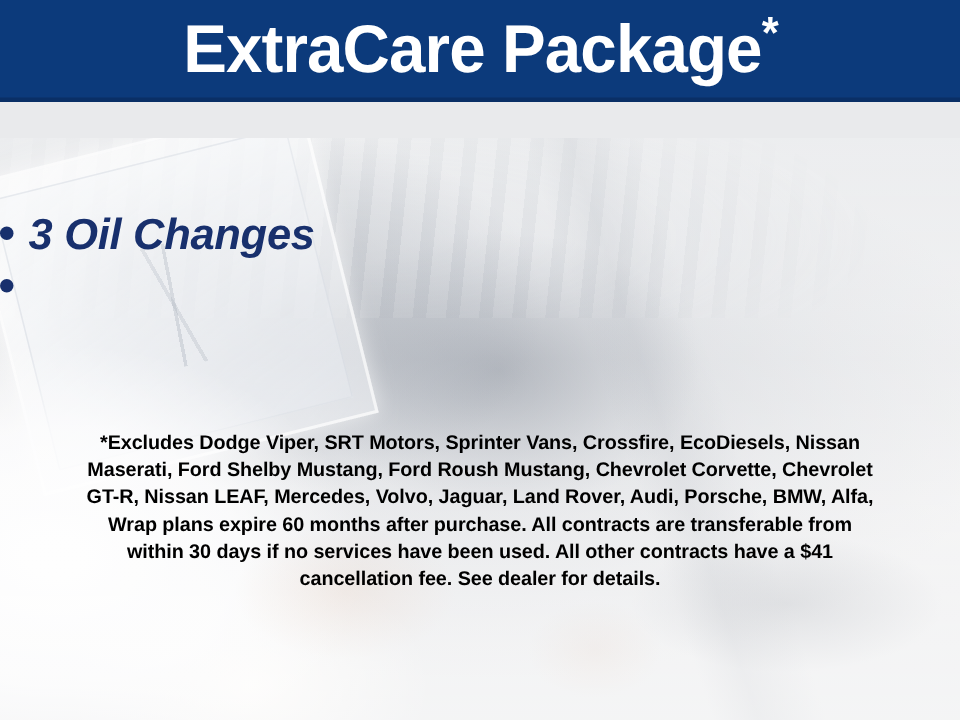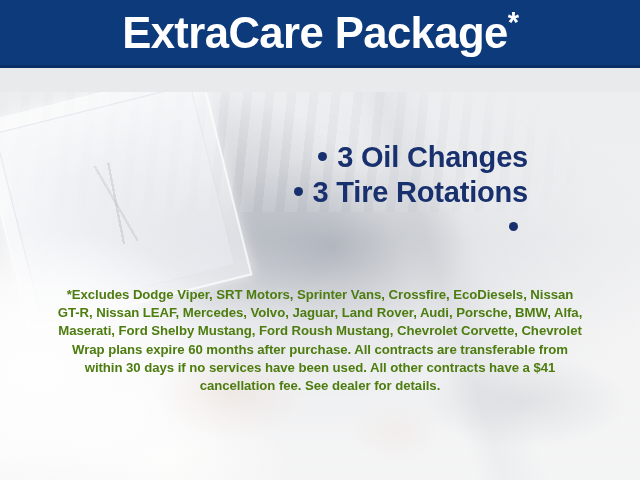--- a/index.html
+++ b/index.html
@@ -146,24 +146,25 @@
     vertical-align: super;
     line-height: 0;
   }
 
   
   .feature-list {
     position: absolute;
     left: 0;
     top: 140px;
     width: 528px;
-    text-align: right;
+    text-align: left;
     list-style: none;
     margin: 0;
     padding: 0;
+    font-style: italic;
   }
   .feature-item {
     color: #18306d;
     font-size: 29px;
     font-weight: bold;
     line-height: 35px;
     white-space: nowrap;
     letter-spacing: -0.2px;
   }
   .feature-bullet {
@@ -178,21 +179,21 @@
     top: -3px;
   }
 
   
   .disclaimer {
     position: absolute;
     left: 26px;
     top: 286px;
     width: 588px;
     text-align: center;
-    color: #4d7c0f;
+    color: #000000;
     font-size: 13.2px;
     font-weight: bold;
     line-height: 18.2px;
     letter-spacing: -0.05px;
   }
   .disclaimer-line { white-space: nowrap; }
 </style>
 </head>
 <body>
 
@@ -217,29 +218,26 @@
     <div class="header-title">
       <span>ExtraCare Package</span><span class="asterisk">*</span>
     </div>
   </div>
 
   <ul class="feature-list">
     <li class="feature-item">
       <span class="feature-bullet"></span><span>3 Oil Changes</span>
     </li>
     <li class="feature-item">
-      <span class="feature-bullet"></span><span>3 Tire Rotations</span>
-    </li>
-    <li class="feature-item">
       <span class="feature-bullet"></span>
     </li>
   </ul>
 
   <div class="disclaimer">
     <div class="disclaimer-line">*Excludes Dodge Viper, SRT Motors, Sprinter Vans, Crossfire, EcoDiesels, Nissan</div>
+    <div class="disclaimer-line">Maserati, Ford Shelby Mustang, Ford Roush Mustang, Chevrolet Corvette, Chevrolet</div>
     <div class="disclaimer-line">GT-R, Nissan LEAF, Mercedes, Volvo, Jaguar, Land Rover, Audi, Porsche, BMW, Alfa,</div>
-    <div class="disclaimer-line">Maserati, Ford Shelby Mustang, Ford Roush Mustang, Chevrolet Corvette, Chevrolet</div>
     <div class="disclaimer-line">Wrap plans expire 60 months after purchase. All contracts are transferable from</div>
     <div class="disclaimer-line">within 30 days if no services have been used. All other contracts have a $41</div>
     <div class="disclaimer-line">cancellation fee. See dealer for details.</div>
   </div>
 
 </div>
 
 </body></html>

